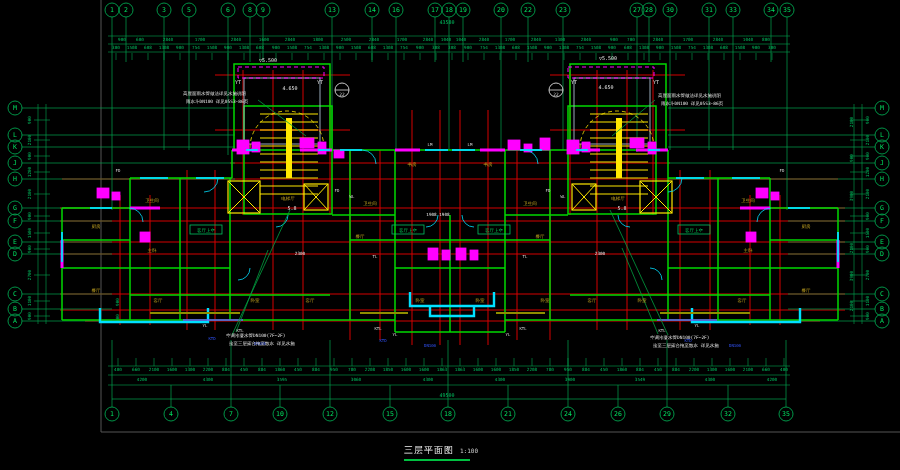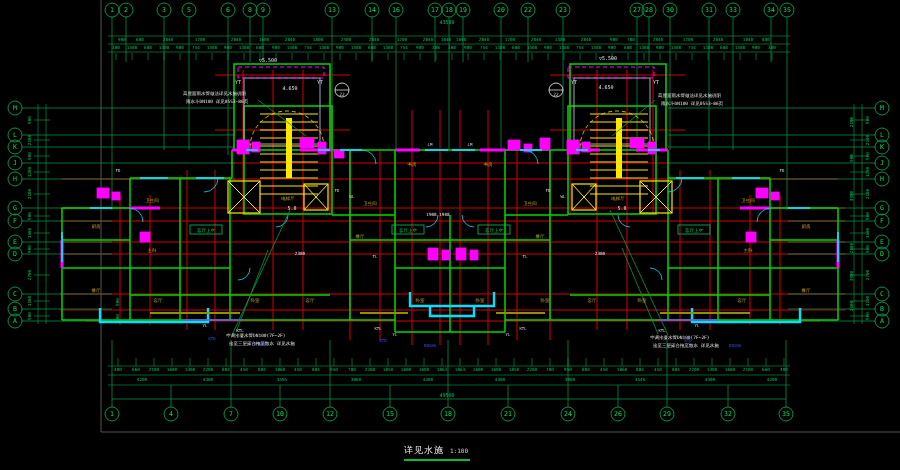--- a/index.html
+++ b/index.html
@@ -739,16 +739,16 @@
       <rect x="678" y="225" width="32" height="9" stroke="#00c060" stroke-width="0.8" fill="none"></rect>
       <text x="694" y="232" font-size="4.5" fill="#00e060" text-anchor="middle">客厅上空</text>
       <circle cx="342" cy="90" r="7" stroke="#dddddd" stroke-width="0.9" fill="none"></circle>
       <line x1="335" y1="90" x2="349" y2="90" stroke="#dddddd" stroke-width="0.8"></line>
       <text x="342" y="95.5" font-size="4.5" fill="#dddddd" text-anchor="middle">22</text>
       <circle cx="556" cy="90" r="7" stroke="#dddddd" stroke-width="0.9" fill="none"></circle>
       <line x1="549" y1="90" x2="563" y2="90" stroke="#dddddd" stroke-width="0.8"></line>
       <text x="556" y="95.5" font-size="4.5" fill="#dddddd" text-anchor="middle">22</text>
     </svg>
   <div id="titleblock">
-    <span>详见水施</span><span class="scale">1:100</span>
+    <span>三层平面图</span><span class="scale">1:100</span>
   </div>
   <div id="title-underline"></div>
 </div>
 
 </body></html>

